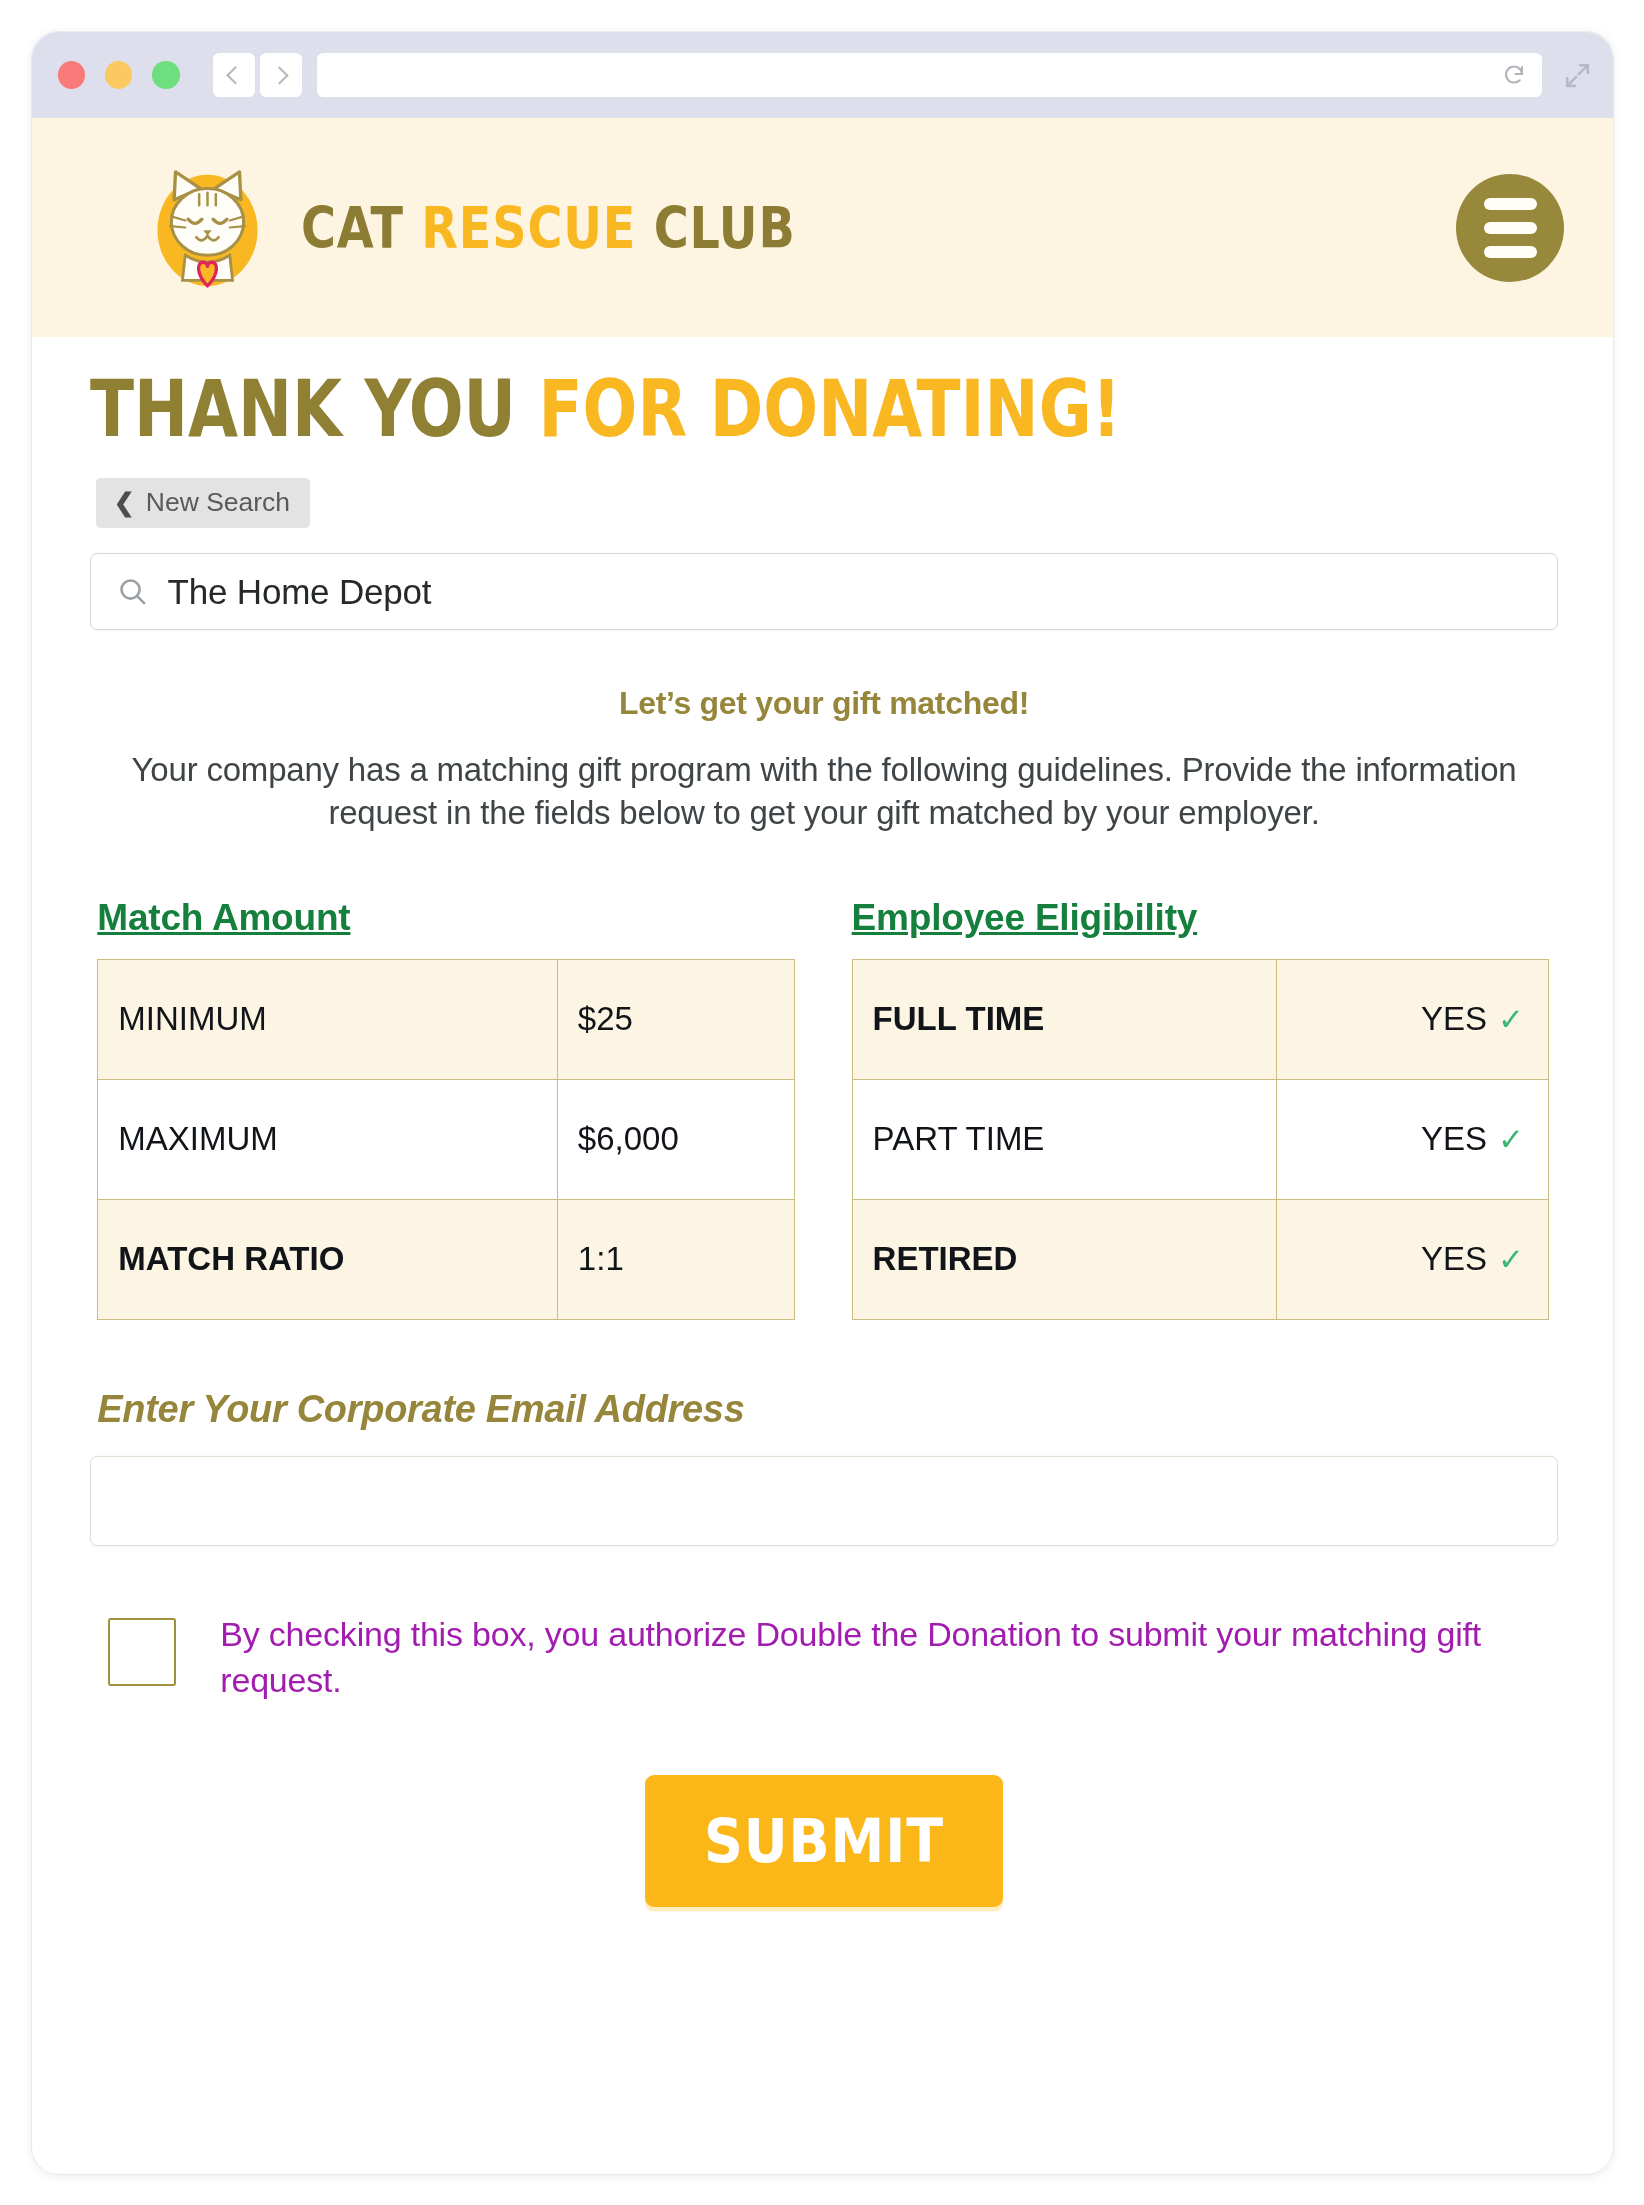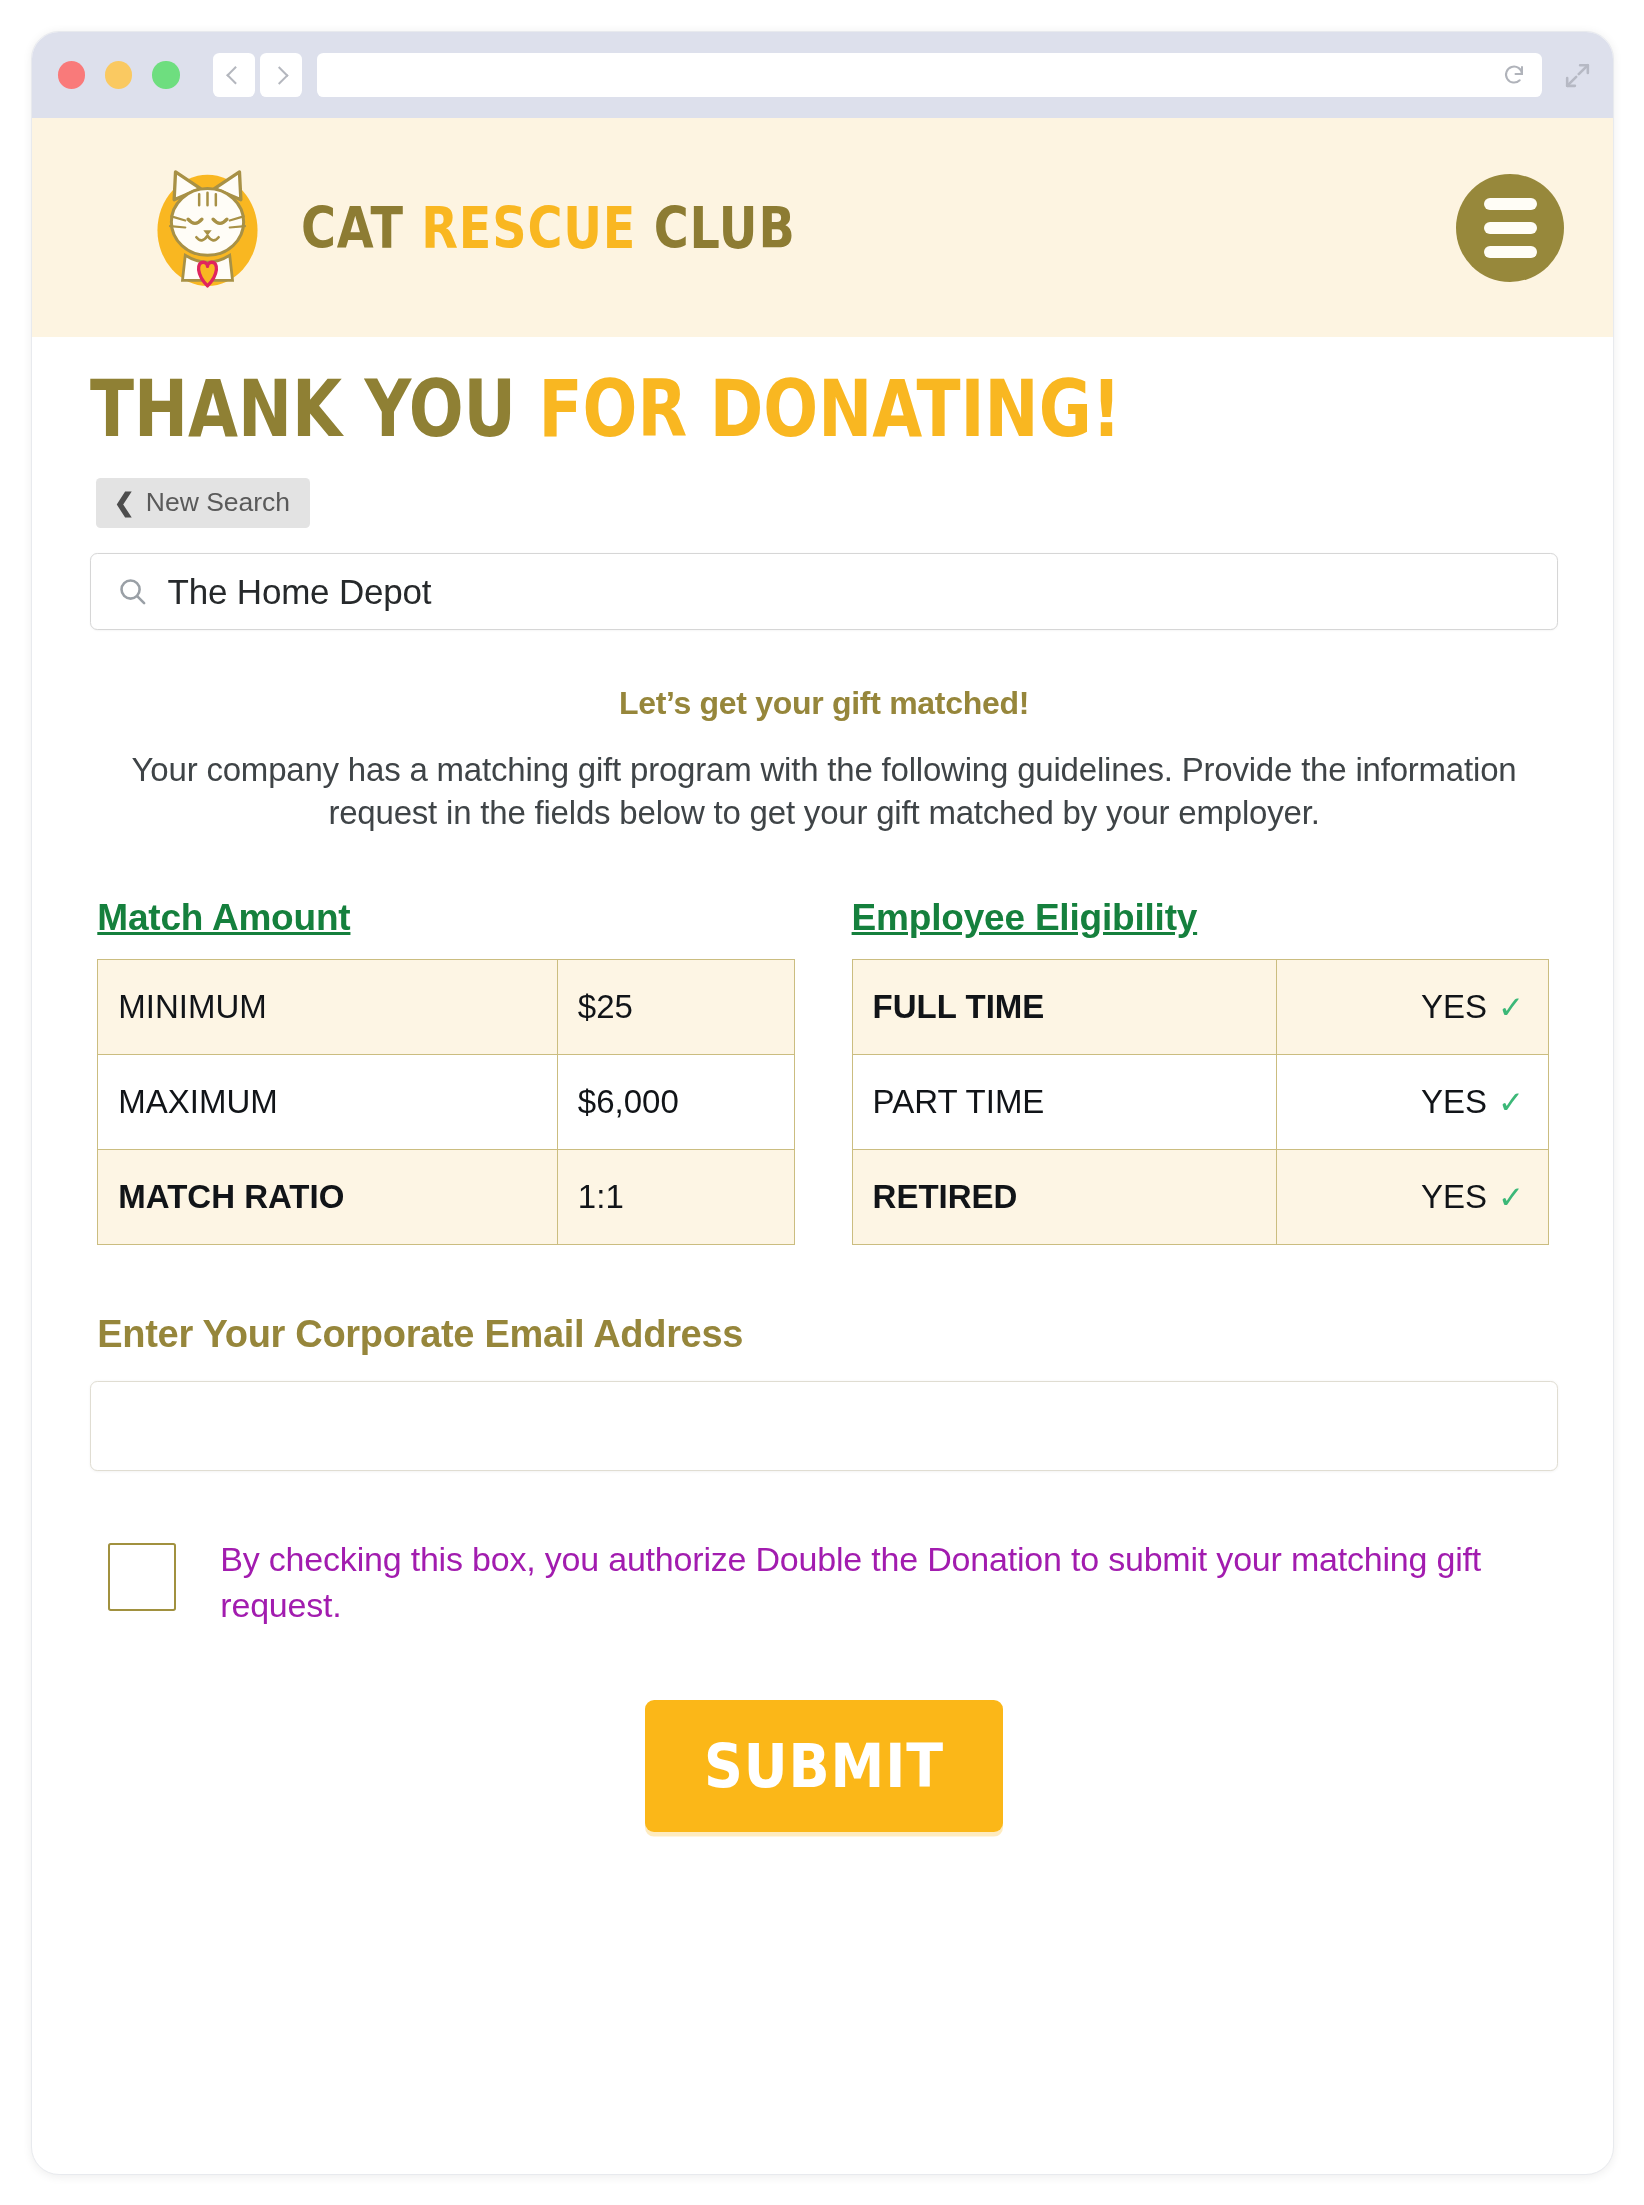--- a/index.html
+++ b/index.html
@@ -186,21 +186,21 @@
     letter-spacing: -0.2px;
     text-decoration: underline;
   }
   table.info {
     width: 100%;
     border-collapse: collapse;
     table-layout: fixed;
   }
   table.info td {
     border: 0.9px solid #cbbd80;
-    height: 95px;
+    height: 120px;
     font-size: 33px;
     color: #111418;
     padding: 0 20px;
     vertical-align: middle;
   }
   table.info tr.shade td { background: #fdf5e4; }
   table.info tr.plain td { background: #ffffff; }
   table.info td.bold { font-weight: 700; }
   .col-key { width: 66%; }
   .col-val { width: 34%; }
@@ -209,20 +209,21 @@
   .check { color: #3cb878; font-size: 31px; margin-left: 11px; }
 
   
   .field-label {
     color: #96863b;
     font-size: 38px;
     font-weight: 700;
     margin-top: 68px;
     padding-left: 7.3px;
     letter-spacing: -0.3px;
+    font-style: italic;
   }
   .email-input {
     margin-top: 25.6px;
     height: 90px;
     border: 0.9px solid #e0ddd2;
     border-radius: 7.3px;
     background: #ffffff;
     box-shadow: 0 0.9px 2.7px rgba(0,0,0,0.05);
     padding: 0 24px;
     display: flex;

